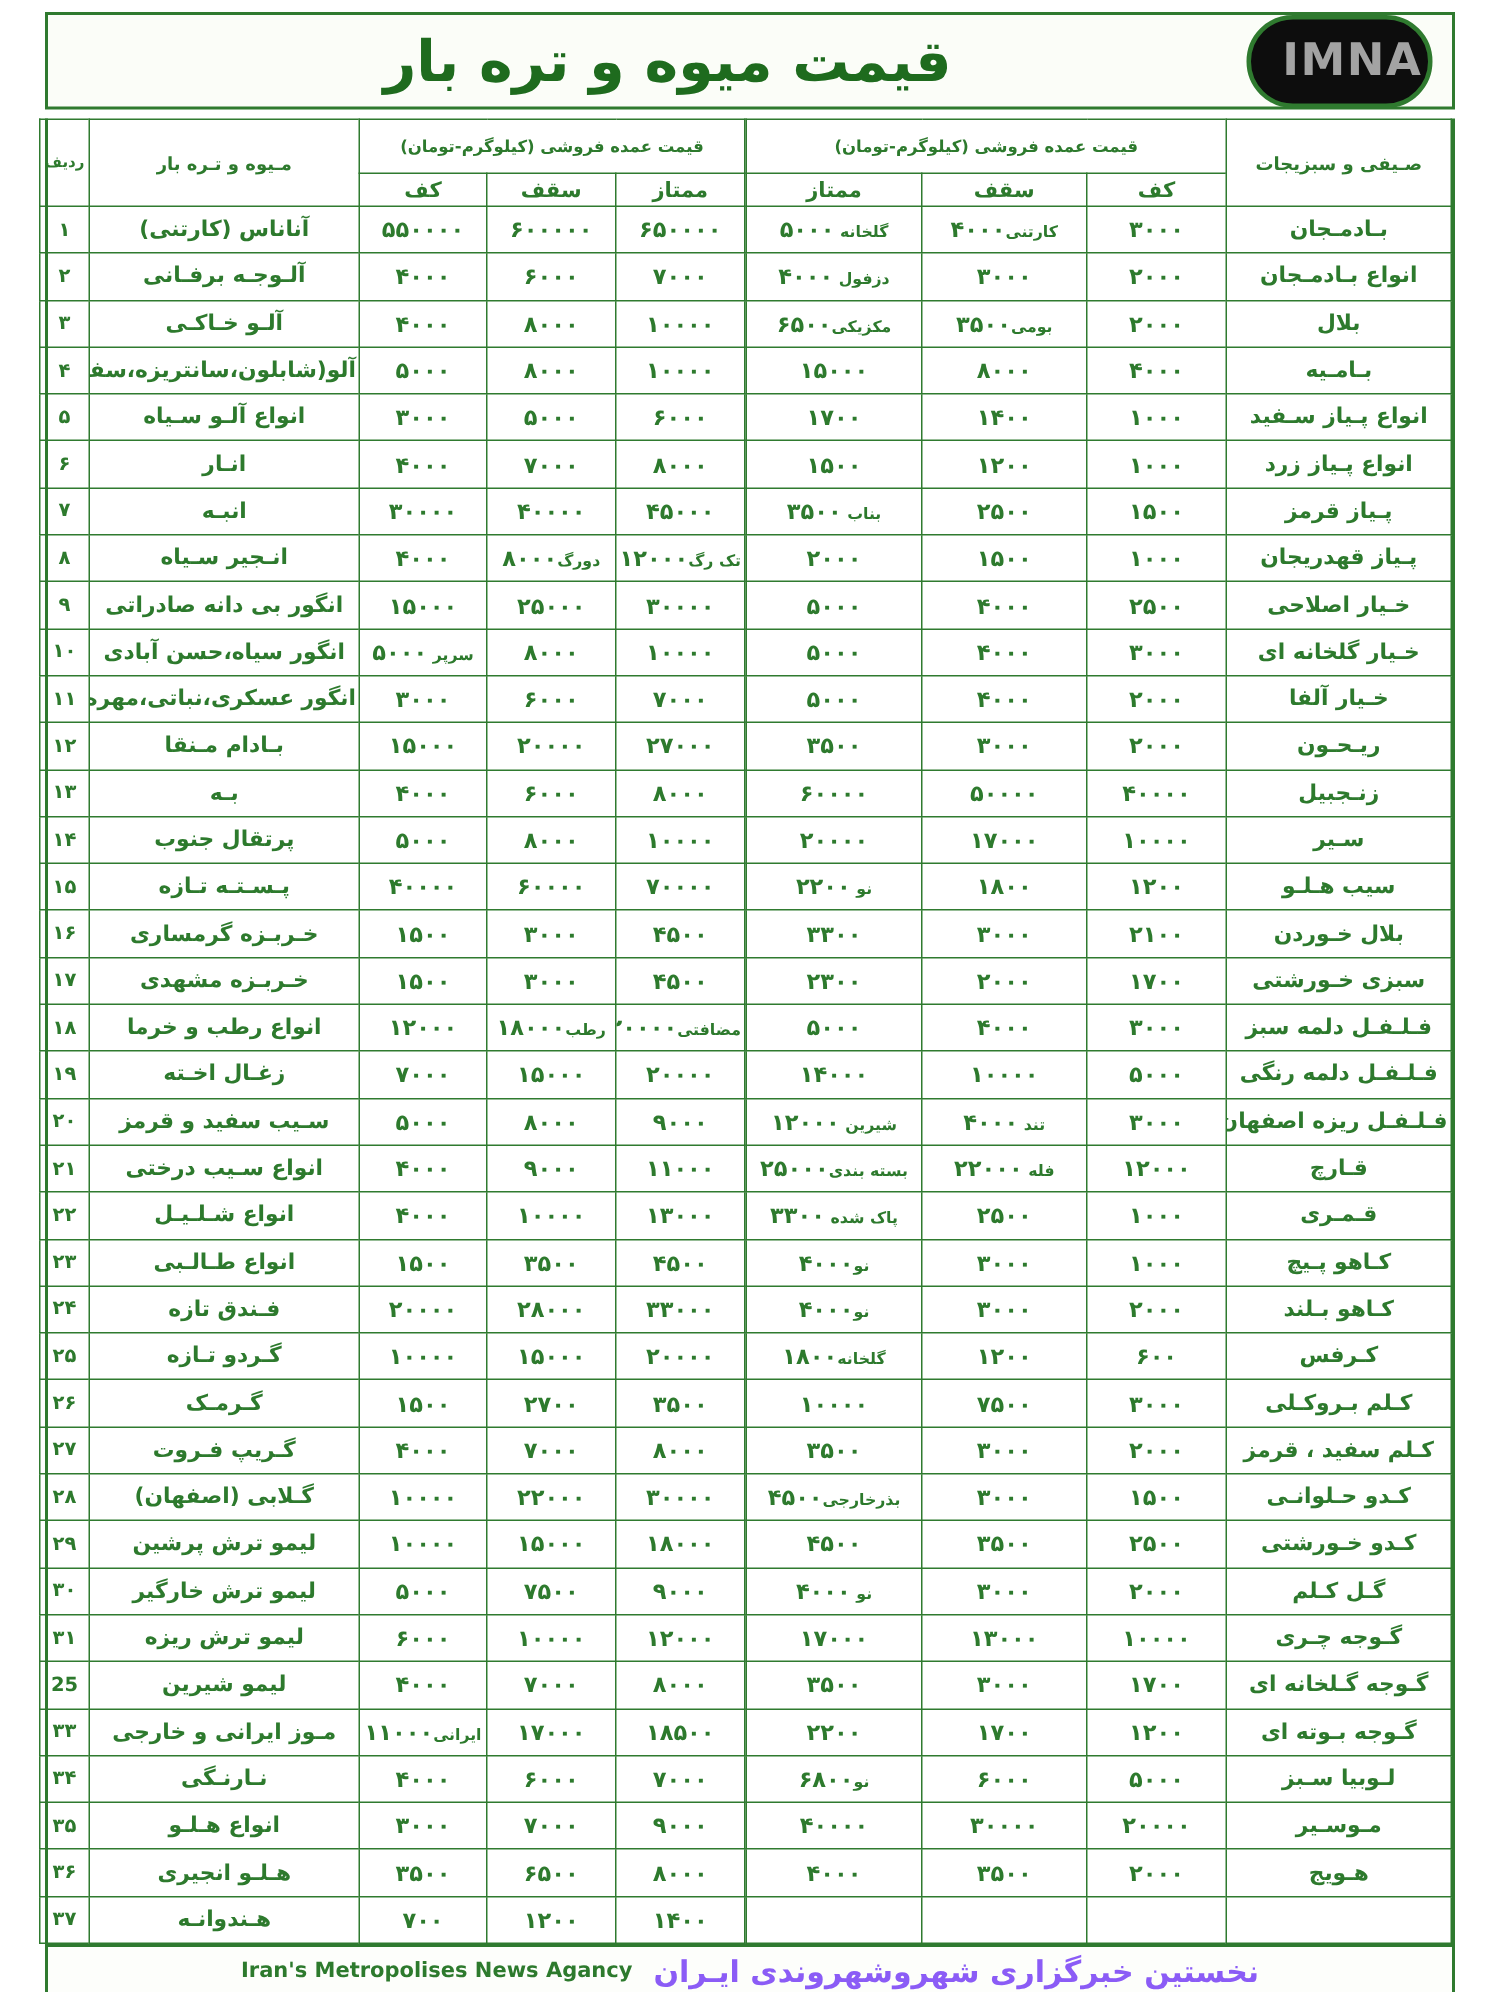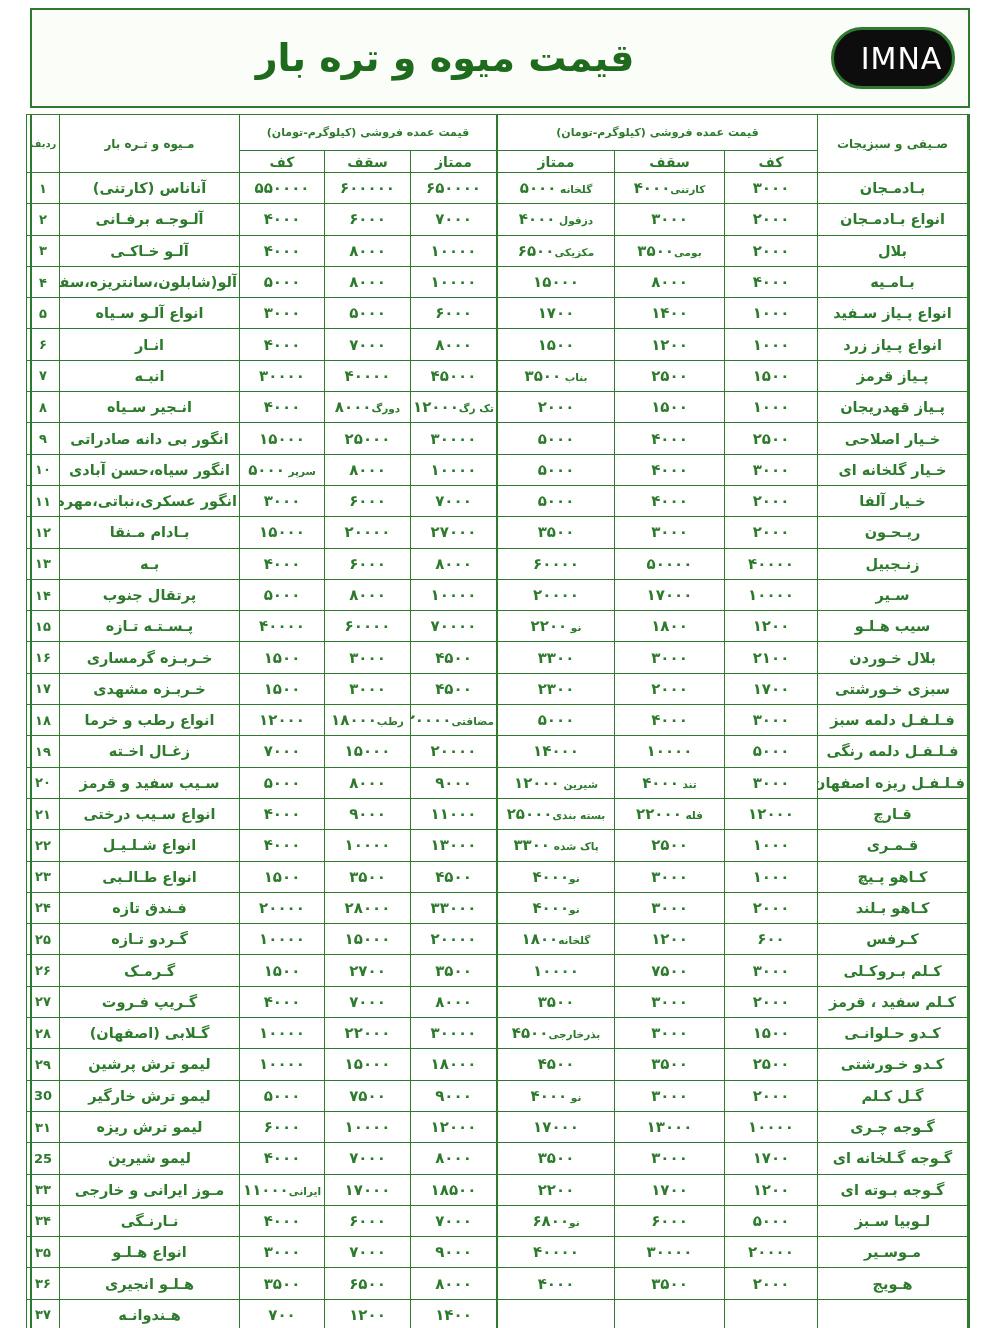--- a/index.html
+++ b/index.html
@@ -11,21 +11,21 @@
   }
   #page {
     width: 1000px; height: 1328px;
     margin: 0 auto;
     background: #ffffff;
     position: relative;
     padding: 8px 30px 0 30px;
   }
   
   .banner {
-    height: 100px;
+    height: 65px;
     border: 2px solid #2f7a2f;
     background: #fbfdf8;
     display: flex;
     flex-direction: row-reverse;
     align-items: center;
     position: relative;
     margin-bottom: 6px;
   }
   .banner-title {
     flex: 1;
@@ -46,23 +46,23 @@
     width: 124px; height: 62px;
     border: 3px solid #2f7a2f;
     border-radius: 31px;
     background: #0d0d0d;
     display: flex;
     align-items: center;
     justify-content: center;
     overflow: hidden;
   }
   .logo-text {
-    color: #ffffff;
+    color: #a3a3a3;
     font-size: 30px;
-    font-weight: normal;
+    font-weight: bold;
     letter-spacing: 1px;
     font-family: "DejaVu Sans", "Liberation Sans", sans-serif;
     direction: ltr;
     margin-left: 17px;
   }
   
   .tables {
     display: flex;
     flex-direction: row;
     width: 940px;
@@ -633,21 +633,21 @@
             <td class="num">۱۵۰۰۰</td>
             <td class="num">۱۰۰۰۰</td>
             <td class="name">لیمو ترش پرشین</td>
             <td class="idx">۲۹</td>
           </tr>
           <tr>
             <td class="num">۹۰۰۰</td>
             <td class="num">۷۵۰۰</td>
             <td class="num">۵۰۰۰</td>
             <td class="name">لیمو ترش خارگیر</td>
-            <td class="idx">30</td>
+            <td class="idx">۳۰</td>
           </tr>
           <tr>
             <td class="num">۱۲۰۰۰</td>
             <td class="num">۱۰۰۰۰</td>
             <td class="num">۶۰۰۰</td>
             <td class="name">لیمو ترش ریزه</td>
             <td class="idx">۳۱</td>
           </tr>
           <tr>
             <td class="num">۸۰۰۰</td>

